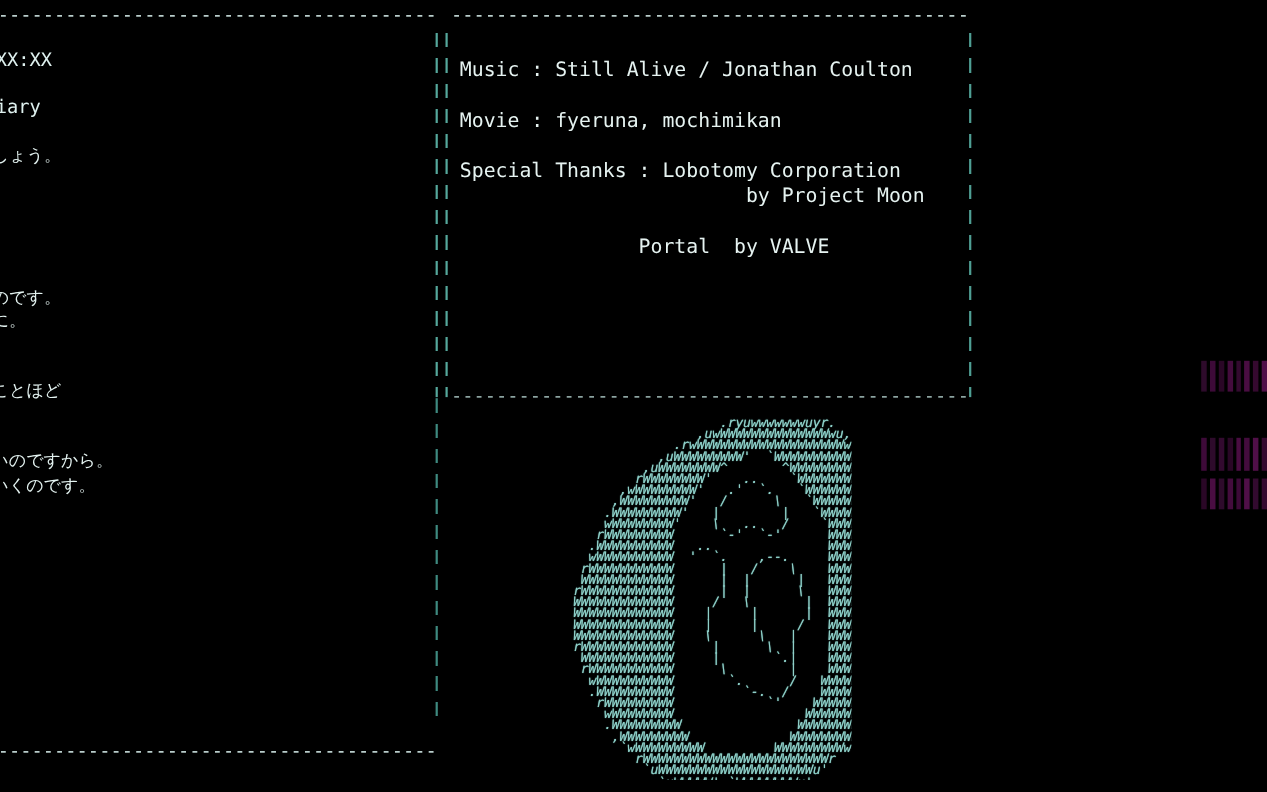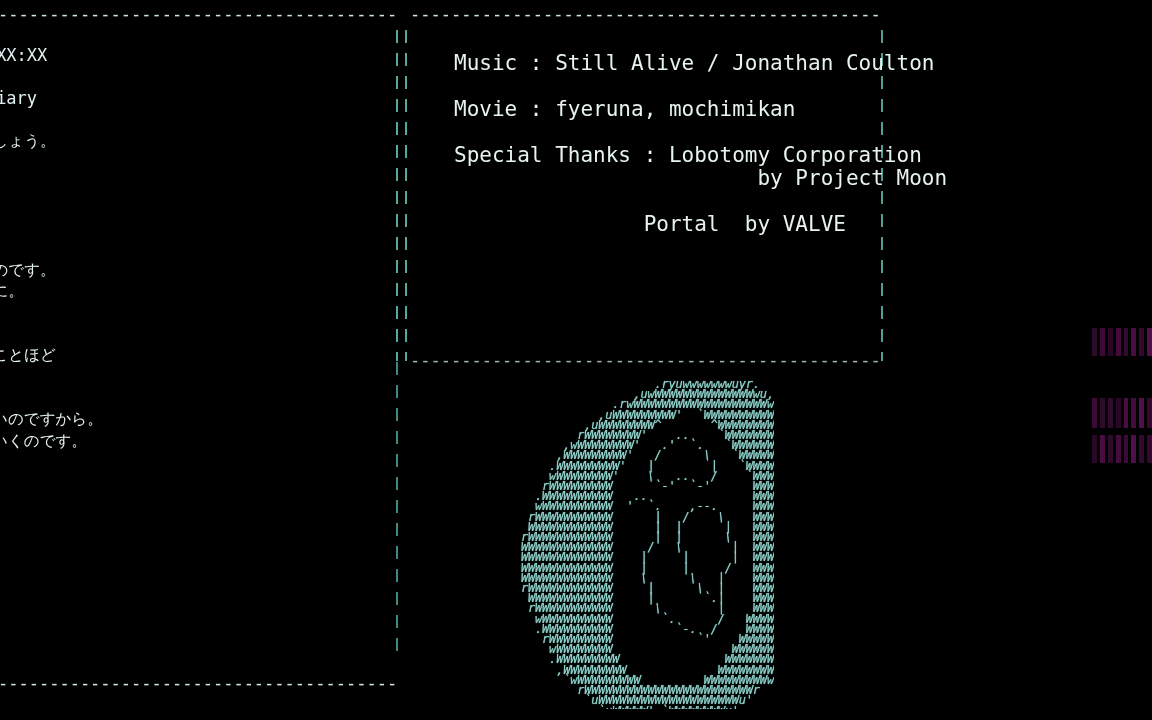--- a/index.html
+++ b/index.html
@@ -127,25 +127,24 @@
       to bottom,
       #3e8a80 0px, #3e8a80 13px,
       transparent 13px, transparent 23px
     );
   }
 
   #credits-lines {
     position: absolute;
     left: 418px;
     top: 52px;
-    font-size: 21px;
+    font-size: 18px;
     line-height: 23px;
     color: #e6f3f1;
     white-space: pre;
-    margin-left: 36px;
   }
   #credits-lines .cl { display: block; height: 23px; white-space: pre; }
   #credits-lines .sp { display: block; height: 23px; }
 
   
   #globe-art {
     position: absolute;
     left: 514px;
     top: 379px;
     width: 260px;

